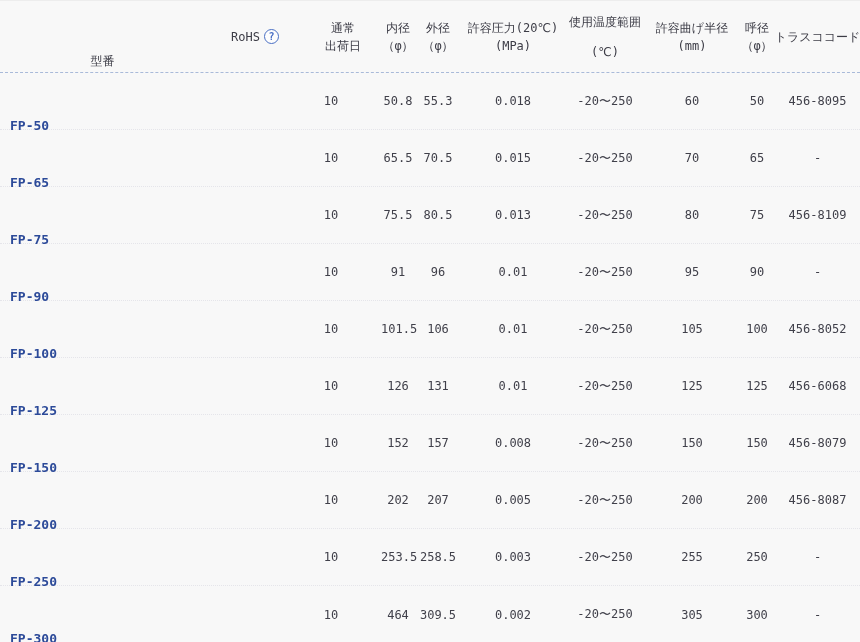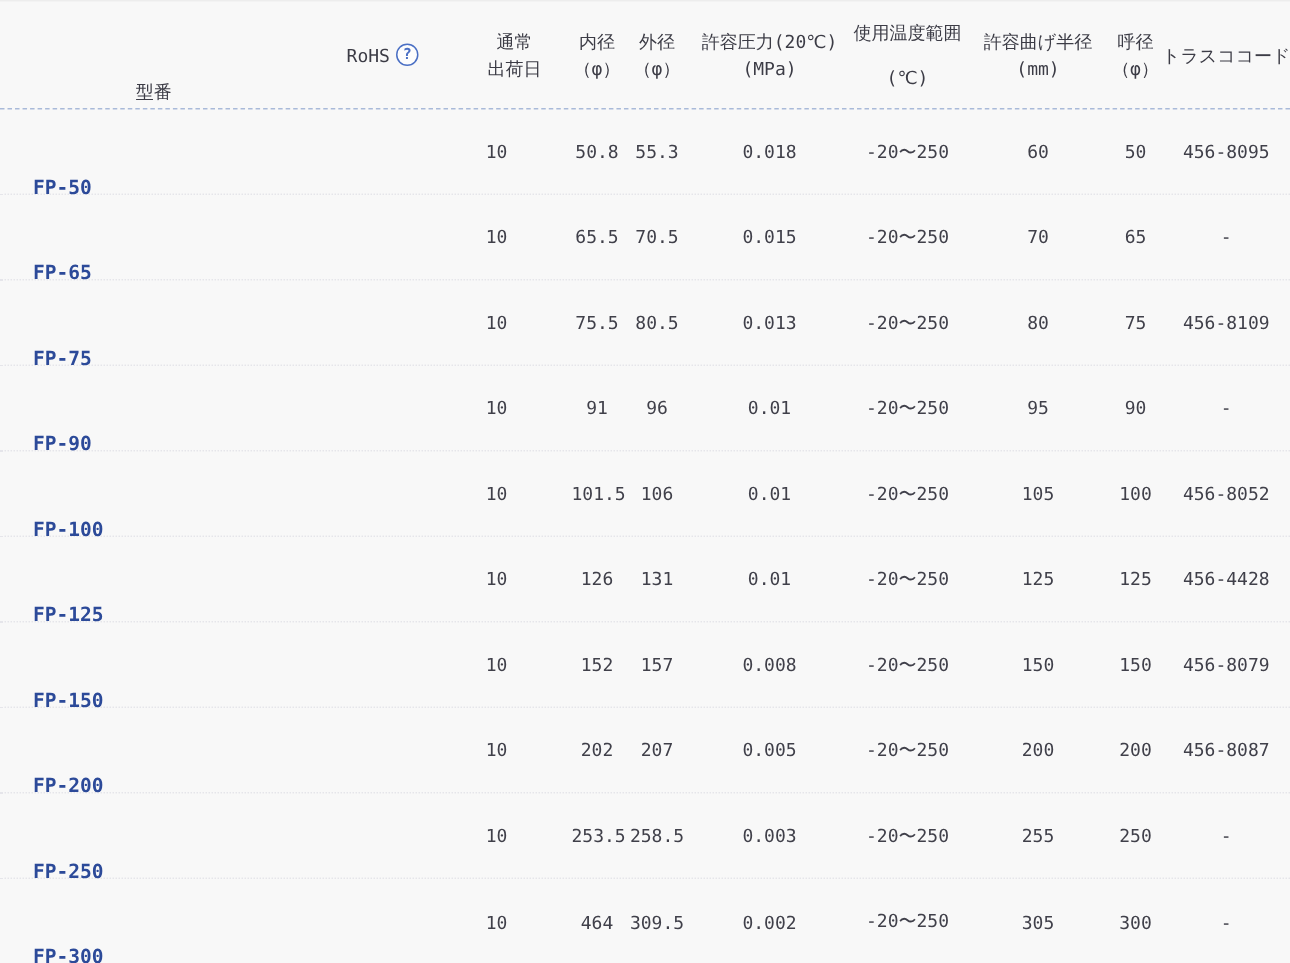--- a/index.html
+++ b/index.html
@@ -61,21 +61,21 @@
   .trow:last-child { border-bottom: none; }
   .trow:first-of-type { height: 57px; }
   .td {
     font-size: 12px;
     text-align: center;
     white-space: nowrap;
     color: #40404a;
   }
   .td.model {
     text-align: left;
-    padding-left: 22px;
+    padding-left: 10px;
     font-size: 13px;
     font-weight: bold;
     color: #2c4a99;
     cursor: pointer;
   }
   
   .c0 { width: 205px; margin-top: 48px; }
   .c1 { width: 76px; }
   .c2 { width: 100px; }
   .c3 { width: 34px; }
@@ -200,21 +200,21 @@
       <div class="trow">
         <div class="td c0 model">FP-125</div>
         <div class="td c1"></div>
         <div class="td c2">10</div>
         <div class="td c3">126</div>
         <div class="td c4">131</div>
         <div class="td c5">0.01</div>
         <div class="td c6">-20〜250</div>
         <div class="td c7">125</div>
         <div class="td c8">125</div>
-        <div class="td c9">456-4428</div>
+        <div class="td c9">456-6068</div>
       </div>
       <div class="trow">
         <div class="td c0 model">FP-150</div>
         <div class="td c1"></div>
         <div class="td c2">10</div>
         <div class="td c3">152</div>
         <div class="td c4">157</div>
         <div class="td c5">0.008</div>
         <div class="td c6">-20〜250</div>
         <div class="td c7">150</div>

